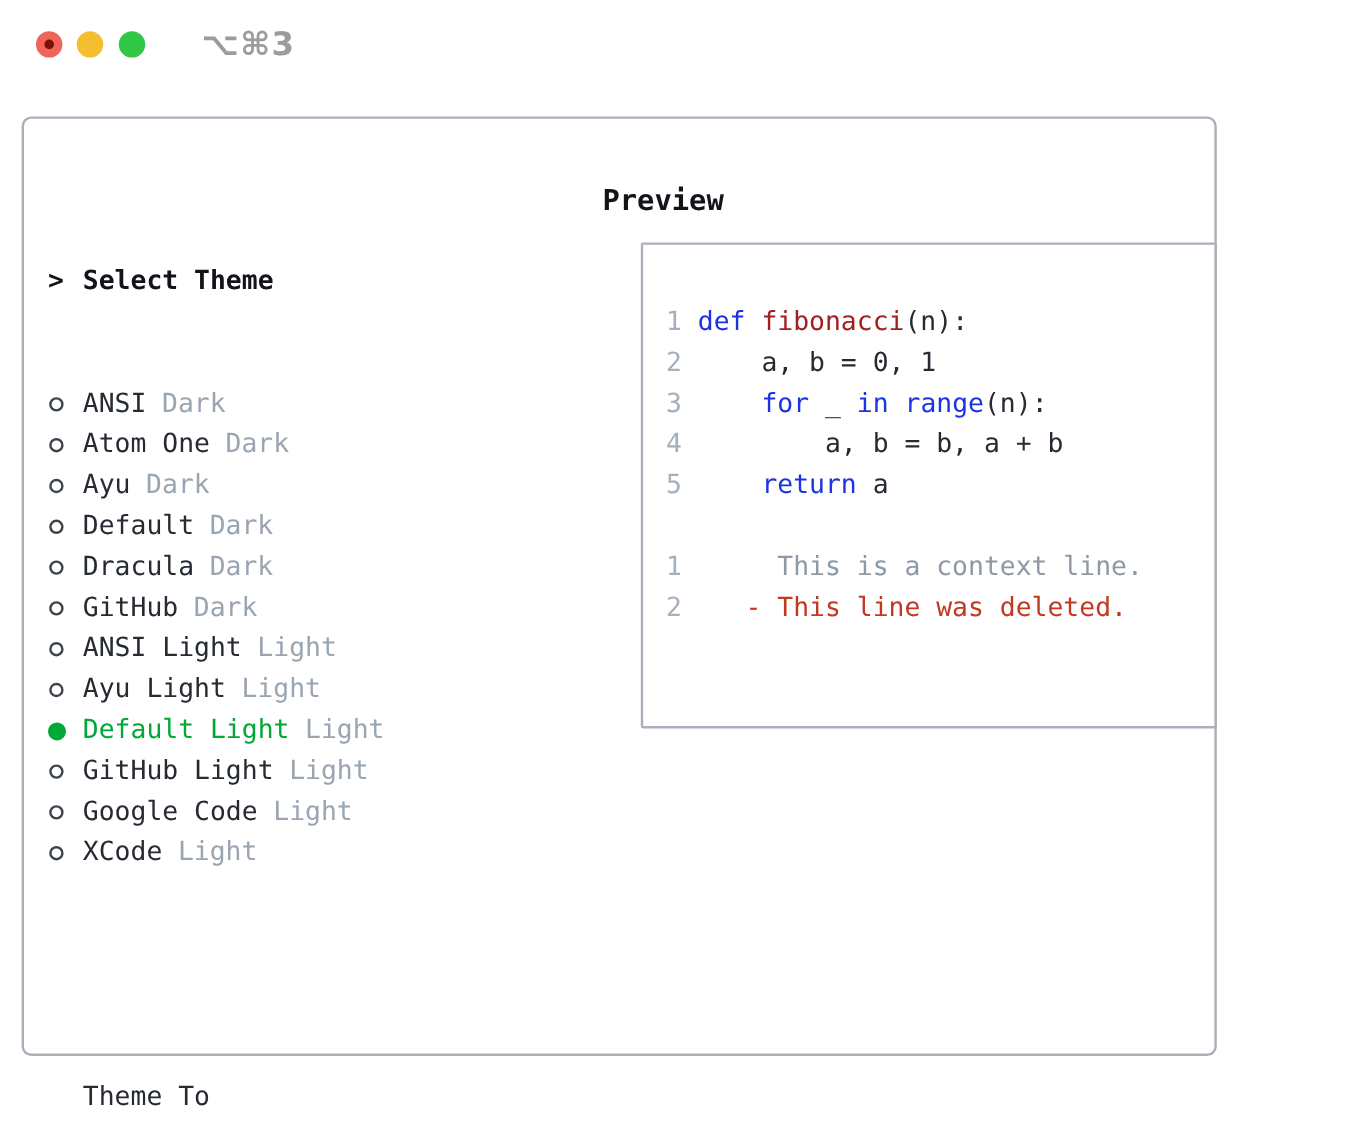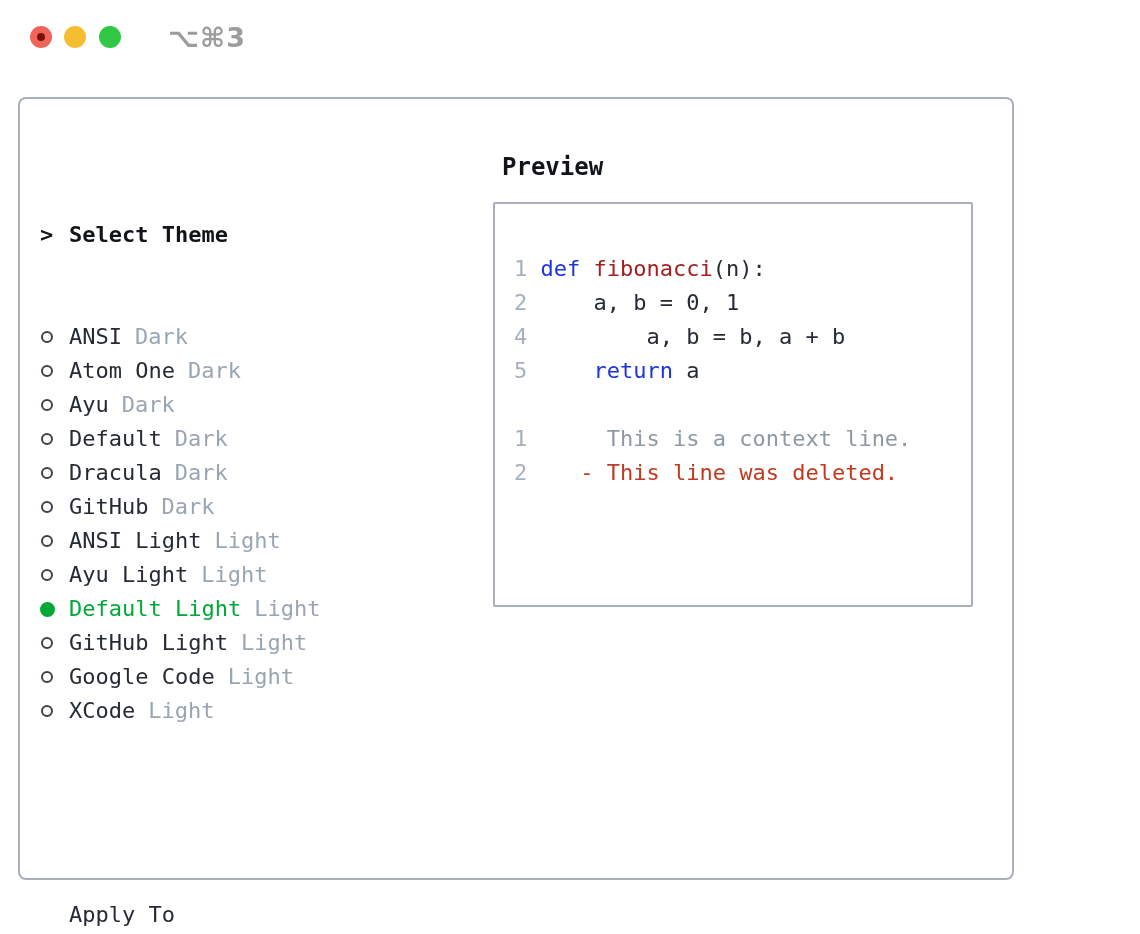--- a/index.html
+++ b/index.html
@@ -36,21 +36,21 @@
   .dot{display:inline-block;width:15px;height:15px;border-radius:50%;background:var(--green);}
   .hdr{font-weight:bold;color:#111418;}
   .tname{color:var(--ink);}
   .tname.sel{color:var(--green);}
   .tvariant{color:var(--muted);margin-left:13px;}
   .spacer{height:34px;}
 
   
   .preview-title{position:absolute;left:482px;top:51px;height:34px;line-height:34px;
     font-size:24px;font-weight:bold;color:#111418;}
-  .preview-box{position:absolute;left:473px;top:103px;width:480px;height:405px;
+  .preview-box{position:absolute;left:514px;top:103px;width:480px;height:405px;
     border:2px solid var(--border);border-radius:2px;background:#fff;
     padding:48px 0 0 19px;overflow:hidden;}
   .pline{height:34px;line-height:34px;font-size:22px;white-space:pre;}
   .ln{color:var(--lnGray);}
   .seg-plain{color:var(--ink);}
   .seg-kw{color:var(--kwBlue);}
   .seg-fn{color:var(--fnRed);}
   .seg-ctx{color:var(--ctxGray);}
   .seg-del{color:var(--delRed);margin-top:30px;}
   .seg-add{color:var(--addGreen);}
@@ -71,31 +71,32 @@
   <div class="panel">
     <div class="leftcol">
       <div class="trow">
         <span class="marker cursor">&gt;</span>
         <span class="hdr">Select Theme</span>
       </div>
       <div id="theme-list"><div class="trow"><span class="marker"><i class="ring"></i></span><span class="tname">ANSI</span><span class="tvariant">Dark</span></div><div class="trow"><span class="marker"><i class="ring"></i></span><span class="tname">Atom One</span><span class="tvariant">Dark</span></div><div class="trow"><span class="marker"><i class="ring"></i></span><span class="tname">Ayu</span><span class="tvariant">Dark</span></div><div class="trow"><span class="marker"><i class="ring"></i></span><span class="tname">Default</span><span class="tvariant">Dark</span></div><div class="trow"><span class="marker"><i class="ring"></i></span><span class="tname">Dracula</span><span class="tvariant">Dark</span></div><div class="trow"><span class="marker"><i class="ring"></i></span><span class="tname">GitHub</span><span class="tvariant">Dark</span></div><div class="trow"><span class="marker"><i class="ring"></i></span><span class="tname">ANSI Light</span><span class="tvariant">Light</span></div><div class="trow"><span class="marker"><i class="ring"></i></span><span class="tname">Ayu Light</span><span class="tvariant">Light</span></div><div class="trow"><span class="marker"><i class="dot"></i></span><span class="tname sel">Default Light</span><span class="tvariant">Light</span></div><div class="trow"><span class="marker"><i class="ring"></i></span><span class="tname">GitHub Light</span><span class="tvariant">Light</span></div><div class="trow"><span class="marker"><i class="ring"></i></span><span class="tname">Google Code</span><span class="tvariant">Light</span></div><div class="trow"><span class="marker"><i class="ring"></i></span><span class="tname">XCode</span><span class="tvariant">Light</span></div></div>
       <div class="spacer"></div>
       <div class="trow">
         <span class="marker"></span>
-        <span>Apply To</span>
+        <span>Theme To</span>
       </div>
       
       
       
     </div>
 
     <div class="preview-title">Preview</div>
     <div class="preview-box" id="preview-box">
         <div class="pline"><span class="ln">1 </span><span class="seg-kw">def</span><span class="seg-plain"> </span><span class="seg-fn">fibonacci</span><span class="seg-plain">(n):</span></div>
         <div class="pline"><span class="ln">2 </span><span class="seg-plain">    a, b = 0, 1</span></div>
+        <div class="pline"><span class="ln">3 </span><span class="seg-plain">    </span><span class="seg-kw">for</span><span class="seg-plain"> _ </span><span class="seg-kw">in</span><span class="seg-plain"> </span><span class="seg-kw">range</span><span class="seg-plain">(n):</span></div>
         <div class="pline"><span class="ln">4 </span><span class="seg-plain">        a, b = b, a + b</span></div>
         <div class="pline"><span class="ln">5 </span><span class="seg-plain">    </span><span class="seg-kw">return</span><span class="seg-plain"> a</span></div>
         <div class="pline"><span class="ln"></span></div>
         <div class="pline"><span class="ln">1 </span><span class="seg-ctx">     This is a context line.</span></div>
         <div class="pline"><span class="ln">2 </span><span class="seg-del">   - This line was deleted.</span></div>
       </div>
   </div>
 </div>
 
 </body></html>

